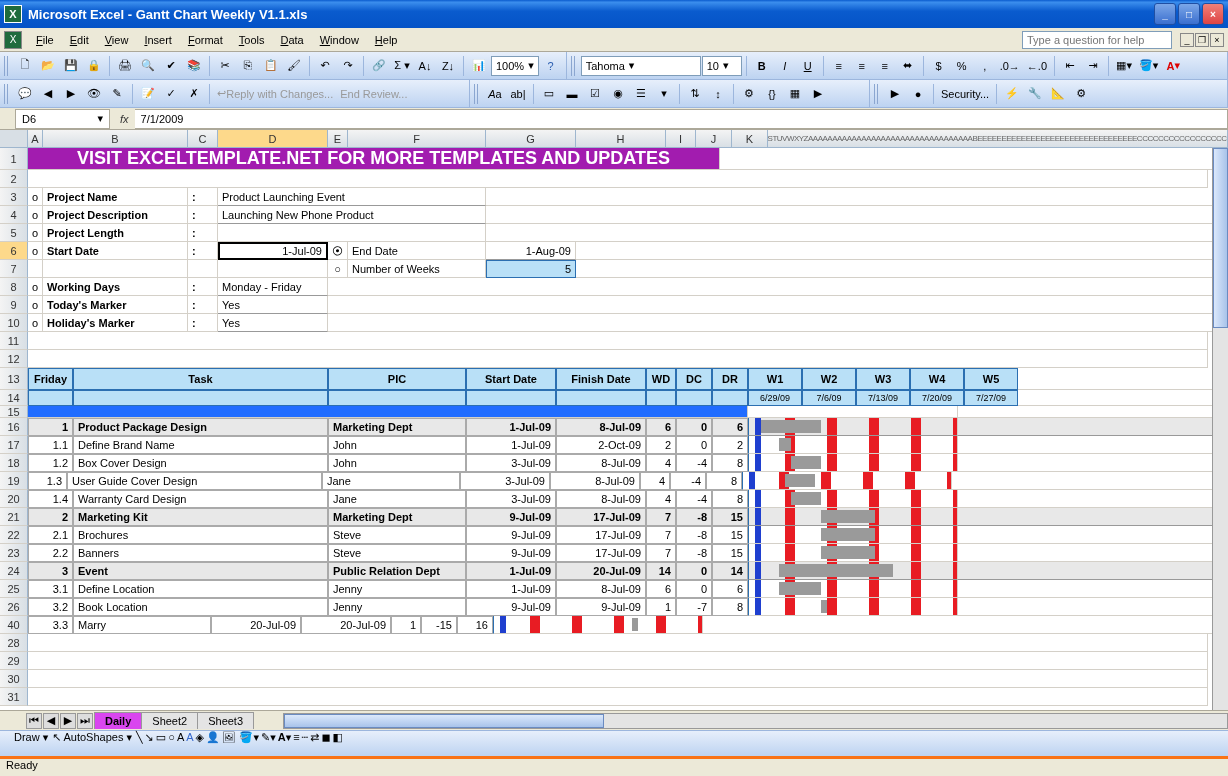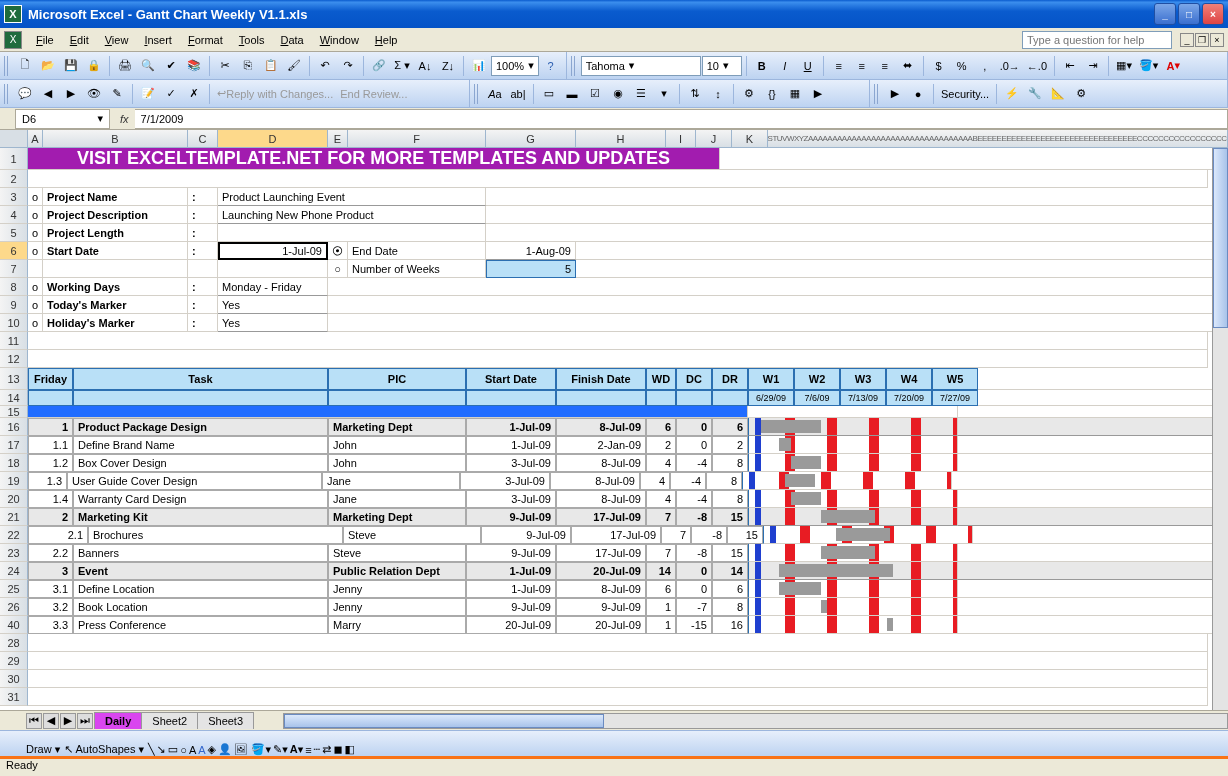--- a/index.html
+++ b/index.html
@@ -45,21 +45,21 @@
 .ch { border-right:1px solid #9eb6ce; display:flex; align-items:center; justify-content:center; color:#333;}
 .ch.sel { background:#fdd98b; }
 .rowhead { width:28px; background:linear-gradient(to right,#f4f4f4,#d8dfe5); border-right:1px solid #9eb6ce; border-bottom:1px solid #d4d0c8; display:flex; align-items:center; justify-content:center; font-size:11px; color:#333; flex:none;}
 .rowhead.sel { background:#fdd98b;}
 .grid-body { flex:1; overflow:hidden; position:relative;}
 .gridrow { display:flex; height:18px;}
 .cell { border-right:1px solid #d4d0c8; border-bottom:1px solid #d4d0c8; padding:0 4px; display:flex; align-items:center; overflow:hidden; white-space:nowrap;}
 .banner { background:#a21caf; color:#fff; font-weight:bold; justify-content:center; font-size:18px;}
 
 .cA{width:15px} .cB{width:145px} .cC{width:30px} .cD{width:110px} .cE{width:20px} .cF{width:138px} .cG{width:90px} .cH{width:90px} .cI{width:30px} .cJ{width:36px} .cK{width:36px}
-.cW{width:46px}
+.cW{width:54px}
 
 .borderbox { border:2px solid #000 !important; background:#fff;}
 .ralign{ justify-content:flex-end;}
 .calign{ justify-content:center;}
 .bold{ font-weight:bold;}
 .tblhead { background:#b9e0f7; border:1px solid #2b6fb1 !important; font-weight:bold; text-align:center; justify-content:center;}
 .tblhead.sub { font-weight:normal; font-size:9px;}
 .bluerow { background:#206cff; height:12px;}
 .grprow { background:#e8e8e8;}
 .grprow .cell{ border-bottom:1px solid #999;}
@@ -74,21 +74,21 @@
 
 .sheettabs { height:20px; background:#ece9d8; border-top:1px solid #aca899; display:flex; align-items:center; font-size:11px; padding-left:26px;}
 .sheettabs .navbt { width:16px; height:16px; display:flex; align-items:center; justify-content:center; border:1px solid #999; background:#ddd; margin-right:1px;}
 .sheettabs .tab { padding:2px 10px; background:#fff; border:1px solid #999; border-bottom:none; margin-right:-1px;}
 .sheettabs .tab.active { font-weight:bold; background:#d946ef;}
 .sheettabs .tab.inactive { background:#e4e4e4;}
 .scroll-h { flex:1; margin-left:30px; height:16px; background:#e4e4e4; border:1px solid #999; position:relative;}
 .scroll-h .thumb{ position:absolute; left:0; width:320px; height:100%; background:linear-gradient(to bottom,#dbe8fb,#a8c3ea); border:1px solid #6a8bc1;}
 
 
-.drawbar { background:linear-gradient(to bottom,#e7effb,#bdd3f1); height:26px; display:flex; align-items:flex-end; padding:0 24px; gap:2px; border-top:1px solid #9cb6dd;}
+.drawbar { background:linear-gradient(to bottom,#e7effb,#bdd3f1); height:26px; display:flex; align-items:flex-start; padding:0 12px; gap:2px; border-top:1px solid #9cb6dd;}
 .statusbar { background:#ece9d8; height:24px; padding:0 6px; display:flex; align-items:flex-start; border-top:3px solid #f97316;}
 
 .scroll-v { position:absolute; right:0; top:18px; bottom:0; width:16px; background:#e4e4e4; border-left:1px solid #999;}
 .scroll-v .thumb{ position:absolute; top:0; height:180px; left:0; right:0; background:linear-gradient(to right,#dbe8fb,#a8c3ea); border:1px solid #6a8bc1;}
 
 .collapsed-cols { flex:1; font-size:8px; letter-spacing:-0.5px; color:#666; overflow:hidden;}
 </style>
 </head>
 <body>
 
@@ -417,21 +417,21 @@
           <div class="gbar-gray" style="left:12px;width:60px;top:2px;bottom:2px"></div>
         </div>
         <div class="cell" style="flex:1"></div>
       </div>
       <div class="gridrow">
         <div class="rowhead">17</div>
         <div class="cell datacell ralign" style="width:45px">1.1</div>
         <div class="cell datacell" style="width:255px">Define Brand Name</div>
         <div class="cell datacell cF">John</div>
         <div class="cell datacell ralign cG">1-Jul-09</div>
-        <div class="cell datacell ralign cH">2-Jan-09</div>
+        <div class="cell datacell ralign cH">2-Oct-09</div>
         <div class="cell datacell ralign cI">2</div>
         <div class="cell datacell ralign cJ">0</div>
         <div class="cell datacell ralign cK">2</div>
         <div class="cell gantt" style="position:relative">
           <div class="gbar-blue" style="left:6px;width:6px"></div>
           <div class="gbar-red" style="left:36px;width:10px"></div>
           <div class="gbar-red" style="left:78px;width:10px"></div>
           <div class="gbar-red" style="left:120px;width:10px"></div>
           <div class="gbar-red" style="left:162px;width:10px"></div>
           <div class="gbar-red" style="left:204px;width:10px"></div>
@@ -518,21 +518,21 @@
           <div class="gbar-red" style="left:78px;width:10px"></div>
           <div class="gbar-red" style="left:120px;width:10px"></div>
           <div class="gbar-red" style="left:162px;width:10px"></div>
           <div class="gbar-red" style="left:204px;width:10px"></div>
           <div class="gbar-gray" style="left:72px;width:54px;top:2px;bottom:2px"></div>
         </div>
         <div class="cell" style="flex:1"></div>
       </div>
       <div class="gridrow">
         <div class="rowhead">22</div>
-        <div class="cell datacell ralign" style="width:60px">2.1</div>
+        <div class="cell datacell ralign" style="width:45px">2.1</div>
         <div class="cell datacell" style="width:255px">Brochures</div>
         <div class="cell datacell cF">Steve</div>
         <div class="cell datacell ralign cG">9-Jul-09</div>
         <div class="cell datacell ralign cH">17-Jul-09</div>
         <div class="cell datacell ralign cI">7</div>
         <div class="cell datacell ralign cJ">-8</div>
         <div class="cell datacell ralign cK">15</div>
         <div class="cell gantt" style="position:relative">
           <div class="gbar-blue" style="left:6px;width:6px"></div>
           <div class="gbar-red" style="left:36px;width:10px"></div>
@@ -624,21 +624,20 @@
           <div class="gbar-red" style="left:120px;width:10px"></div>
           <div class="gbar-red" style="left:162px;width:10px"></div>
           <div class="gbar-red" style="left:204px;width:10px"></div>
           <div class="gbar-gray" style="left:72px;width:6px;top:2px;bottom:2px"></div>
         </div>
         <div class="cell" style="flex:1"></div>
       </div>
       <div class="gridrow">
         <div class="rowhead">40</div>
         <div class="cell datacell ralign" style="width:45px">3.3</div>
-        <div class="cell datacell" style="width:255px">Press Conference</div>
         <div class="cell datacell cF">Marry</div>
         <div class="cell datacell ralign cG">20-Jul-09</div>
         <div class="cell datacell ralign cH">20-Jul-09</div>
         <div class="cell datacell ralign cI">1</div>
         <div class="cell datacell ralign cJ">-15</div>
         <div class="cell datacell ralign cK">16</div>
         <div class="cell gantt" style="position:relative">
           <div class="gbar-blue" style="left:6px;width:6px"></div>
           <div class="gbar-red" style="left:36px;width:10px"></div>
           <div class="gbar-red" style="left:78px;width:10px"></div>

